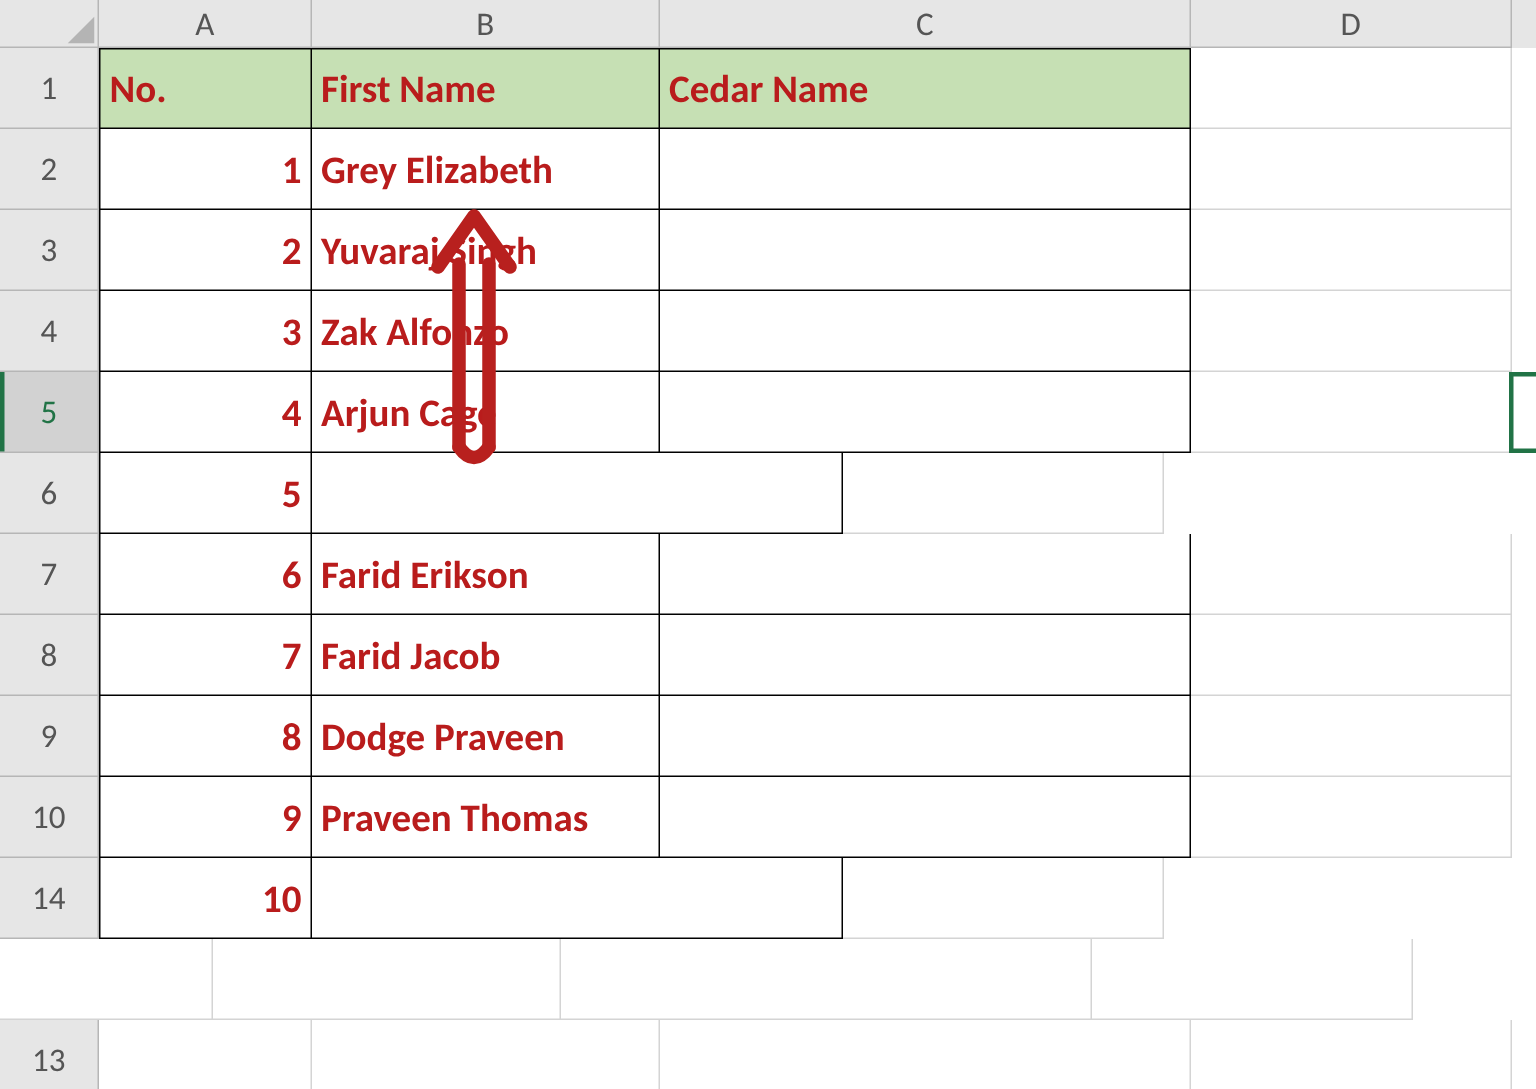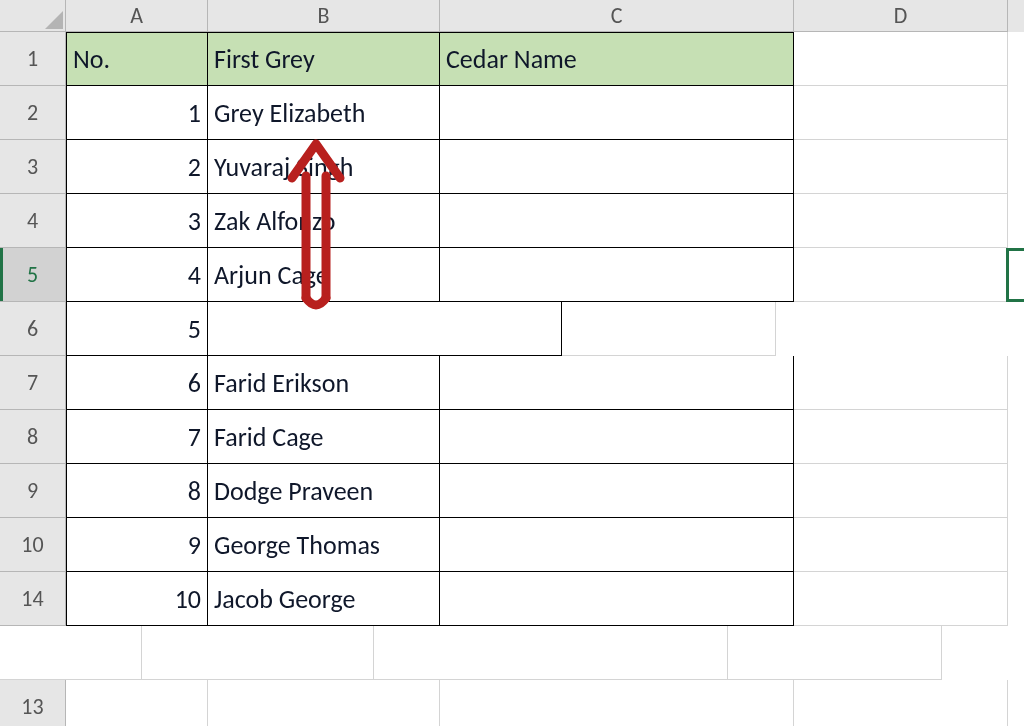--- a/index.html
+++ b/index.html
@@ -88,24 +88,24 @@
     left:0; top:0; bottom:0;
     width:3px;
     background:#217346;
   }
 
   .cell {
     height: var(--row-h);
     box-sizing:border-box;
     display:flex; align-items:center;
     font-size:26px;
-    color:#0f172a;
+    color:#b91c1c;
     padding:0 6px;
     background:#ffffff;
-    overflow:hidden; white-space:nowrap;
+    overflow:hidden; white-space:nowrap;font-weight:bold;
   }
   .cell.A{width:var(--colA-w);}
   .cell.B{width:var(--colB-w);}
   .cell.C{width:var(--colC-w);}
   .cell.D{width:var(--colD-w);}
 
   
   .grid-default {
     border-right:1px solid #d4d4d4;
     border-bottom:1px solid #d4d4d4;
@@ -156,21 +156,21 @@
     <div class="col-header B">B</div>
     <div class="col-header C">C</div>
     <div class="col-header D">D</div>
   </div>
 
   <div class="body">
 
     <div class="row">
       <div class="row-header">1</div>
       <div class="cell A tbl hdrfill left-edge top-edge">No.</div>
-      <div class="cell B tbl hdrfill top-edge">First Grey</div>
+      <div class="cell B tbl hdrfill top-edge">First Name</div>
       <div class="cell C tbl hdrfill top-edge">Cedar Name</div>
       <div class="cell D grid-default"></div>
     </div>
 
     <div class="row">
       <div class="row-header">2</div>
       <div class="cell A tbl left-edge num">1</div>
       <div class="cell B tbl">Grey Elizabeth</div>
       <div class="cell C tbl"></div>
       <div class="cell D grid-default"></div>
@@ -211,45 +211,44 @@
       <div class="row-header">7</div>
       <div class="cell A tbl left-edge num">6</div>
       <div class="cell B tbl">Farid Erikson</div>
       <div class="cell C tbl"></div>
       <div class="cell D grid-default"></div>
     </div>
 
     <div class="row">
       <div class="row-header">8</div>
       <div class="cell A tbl left-edge num">7</div>
-      <div class="cell B tbl">Farid Cage</div>
+      <div class="cell B tbl">Farid Jacob</div>
       <div class="cell C tbl"></div>
       <div class="cell D grid-default"></div>
     </div>
 
     <div class="row">
       <div class="row-header">9</div>
       <div class="cell A tbl left-edge num">8</div>
       <div class="cell B tbl">Dodge Praveen</div>
       <div class="cell C tbl"></div>
       <div class="cell D grid-default"></div>
     </div>
 
     <div class="row">
       <div class="row-header">10</div>
       <div class="cell A tbl left-edge num">9</div>
-      <div class="cell B tbl">George Thomas</div>
+      <div class="cell B tbl">Praveen Thomas</div>
       <div class="cell C tbl"></div>
       <div class="cell D grid-default"></div>
     </div>
 
     <div class="row">
       <div class="row-header">14</div>
       <div class="cell A tbl left-edge num">10</div>
-      <div class="cell B tbl">Jacob George</div>
       <div class="cell C tbl"></div>
       <div class="cell D grid-default"></div>
     </div>
 
     <div class="row">
       <div class="cell A grid-default"></div>
       <div class="cell B grid-default"></div>
       <div class="cell C grid-default"></div>
       <div class="cell D grid-default"></div>
     </div>

